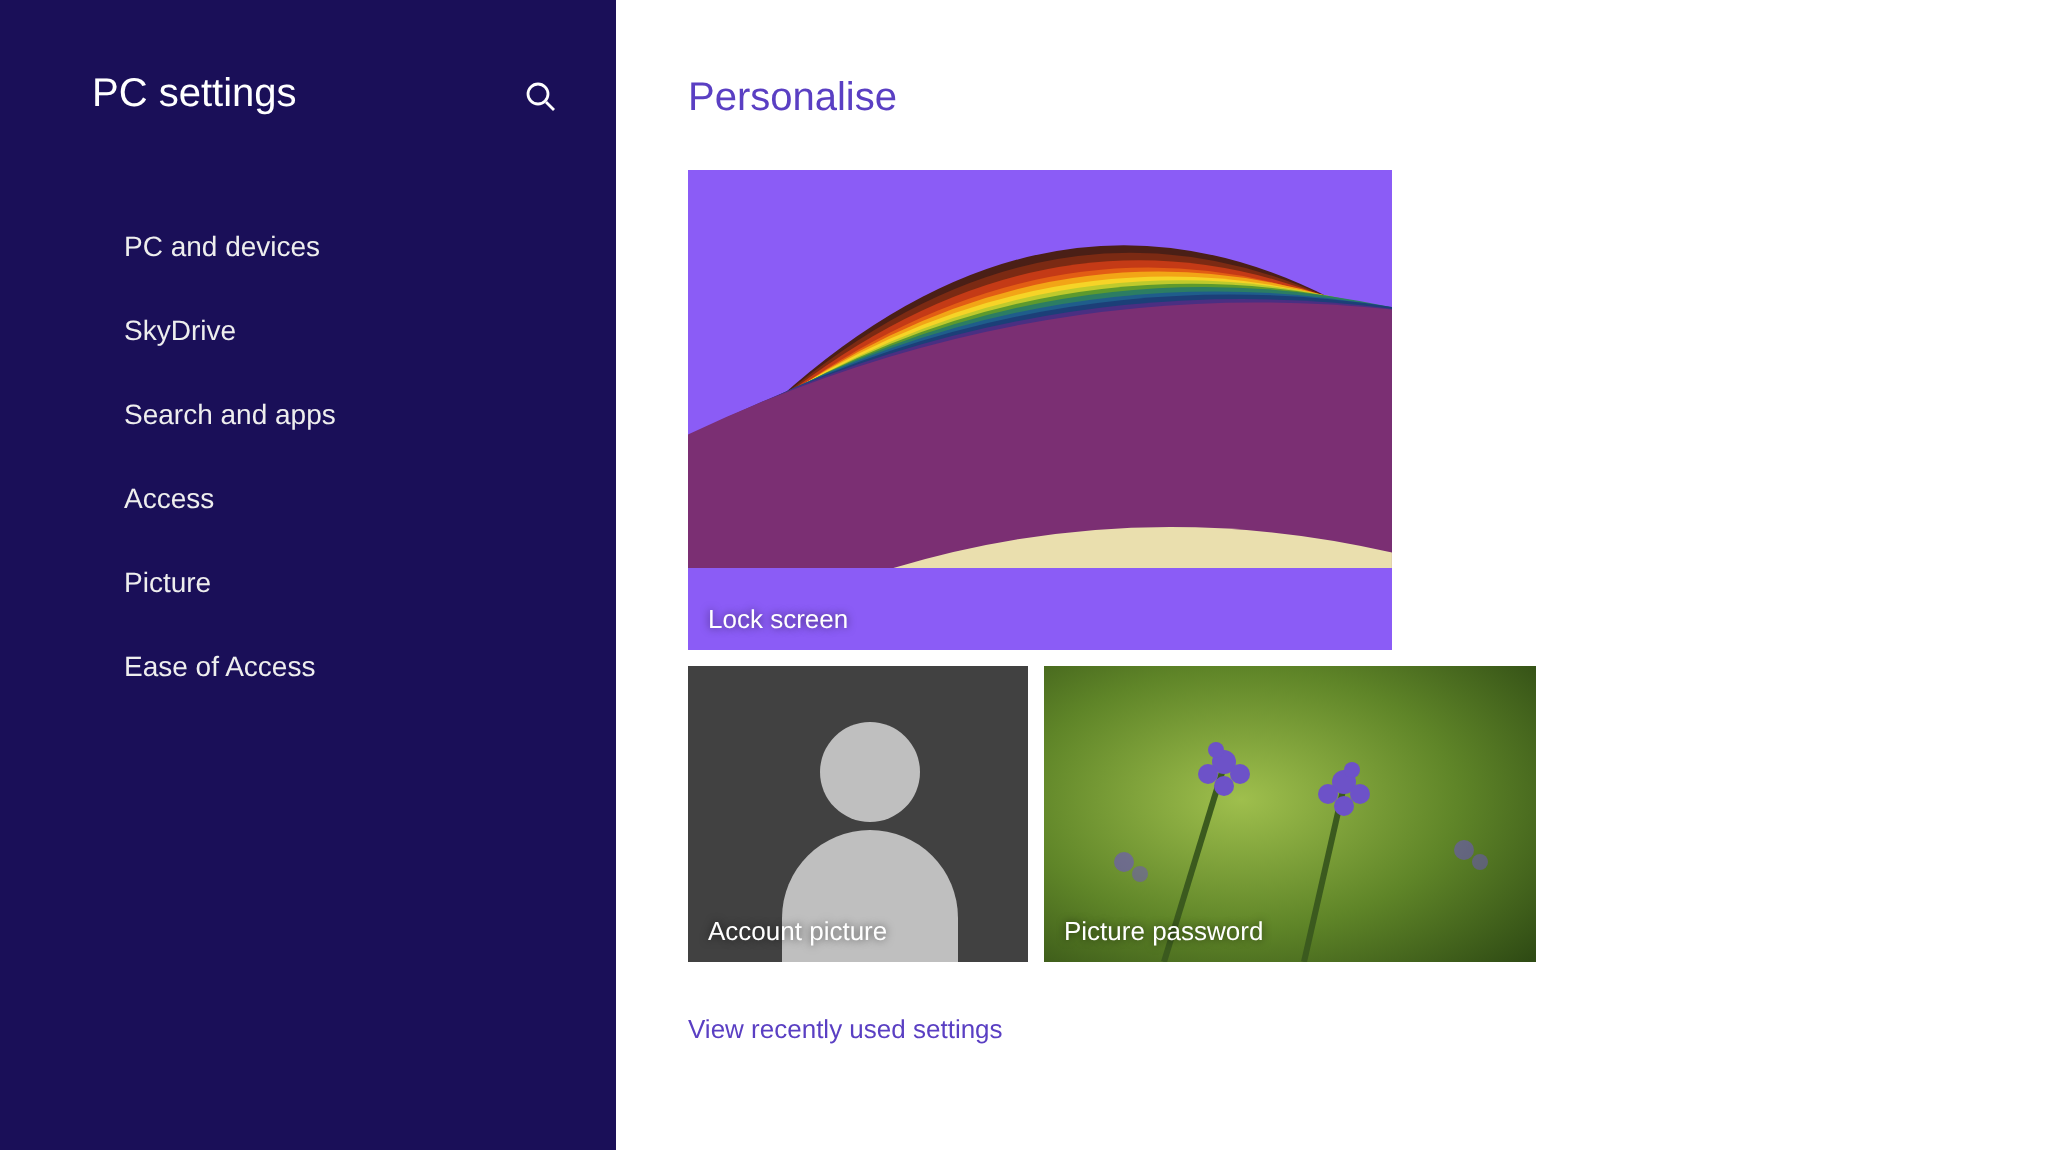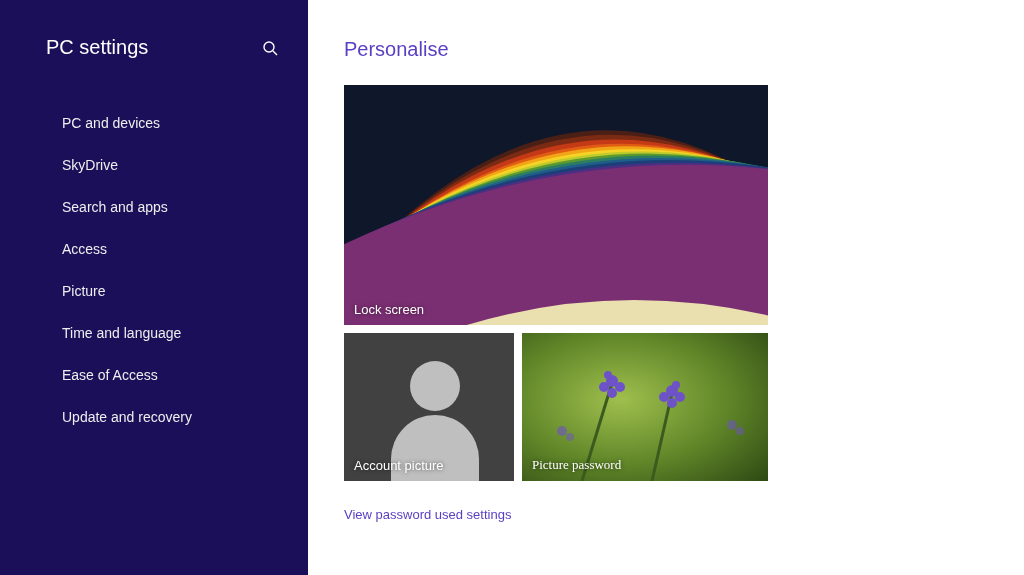--- a/index.html
+++ b/index.html
@@ -18,30 +18,30 @@
   .main { flex: 1; padding: 38px 40px 20px 36px; display: flex; flex-direction: column; }
   .page-title { font-size: 20px; font-weight: 400; color: #5a3fc3; margin-bottom: 24px; }
 
   .tile-grid { display: flex; flex-direction: column; gap: 8px; }
   .tile-row { display: flex; gap: 8px; }
 
   .tile { position: relative; overflow: hidden; cursor: pointer; }
   .tile-label { position: absolute; left: 10px; bottom: 8px; color: #fff; font-size: 13px; text-shadow: 0 0 4px rgba(0,0,0,.6); }
 
   
-  .tile-lock { width: 424px; height: 240px; background: #0f172a; }
+  .tile-lock { width: 352px; height: 240px; background: #8b5cf6; }
   .stripes { position: absolute; inset: 0; }
 
   
   .tile-account { width: 170px; height: 148px; background: #414141; display:flex; align-items:center; justify-content:center;padding-left:11px; }
   .avatar-head { width: 50px; height: 50px; border-radius: 50%; background: #bfbfbf; position:absolute; top:28px; }
   .avatar-body { width: 88px; height: 70px; border-radius: 44px 44px 0 0; background:#bfbfbf; position:absolute; top: 82px; }
 
   
-  .tile-picpw { width: 246px; height: 148px; background: linear-gradient(135deg,#3b5d18 0%,#6b8f2f 40%,#4a6f20 100%); font-family: Liberation Serif, serif; }
+  .tile-picpw { width: 246px; height: 148px; background: linear-gradient(135deg,#3b5d18 0%,#6b8f2f 40%,#4a6f20 100%); }
 
   .view-recent { margin-top: 26px; font-size: 13px; color:#5a3fc3; cursor:pointer; display:inline-block; }
 </style>
 </head>
 <body>
 
 <nav class="sidebar">
   <div class="sidebar-header">
     <span class="sidebar-title">PC settings</span>
     <span class="search-icon">
@@ -50,23 +50,21 @@
         <line x1="11" y1="11" x2="15" y2="15"></line>
       </svg>
     </span>
   </div>
   <ul class="sidebar-list">
     <li class="sidebar-item"><span>PC and devices</span></li>
     <li class="sidebar-item"><span>SkyDrive</span></li>
     <li class="sidebar-item"><span>Search and apps</span></li>
     <li class="sidebar-item"><span>Access</span></li>
     <li class="sidebar-item"><span>Picture</span></li>
-    <li class="sidebar-item"><span>Time and language</span></li>
     <li class="sidebar-item"><span>Ease of Access</span></li>
-    <li class="sidebar-item"><span>Update and recovery</span></li>
   </ul>
 </nav>
 
 <main class="main">
   <h1 class="page-title">Personalise</h1>
 
   <div class="tile-grid">
 
     <div class="tile-row">
       <div class="tile tile-lock">
@@ -135,14 +133,14 @@
               <circle cx="48" cy="104" r="4" opacity=".5"></circle>
             <circle cx="210" cy="92" r="5" opacity=".55"></circle>
               <circle cx="218" cy="98" r="4" opacity=".5"></circle>
           </g>
         </svg>
         <span class="tile-label">Picture password</span>
       </div>
     </div>
   </div>
 
-  <a class="view-recent">View password used settings</a>
+  <a class="view-recent">View recently used settings</a>
 </main>
 
 </body></html>

